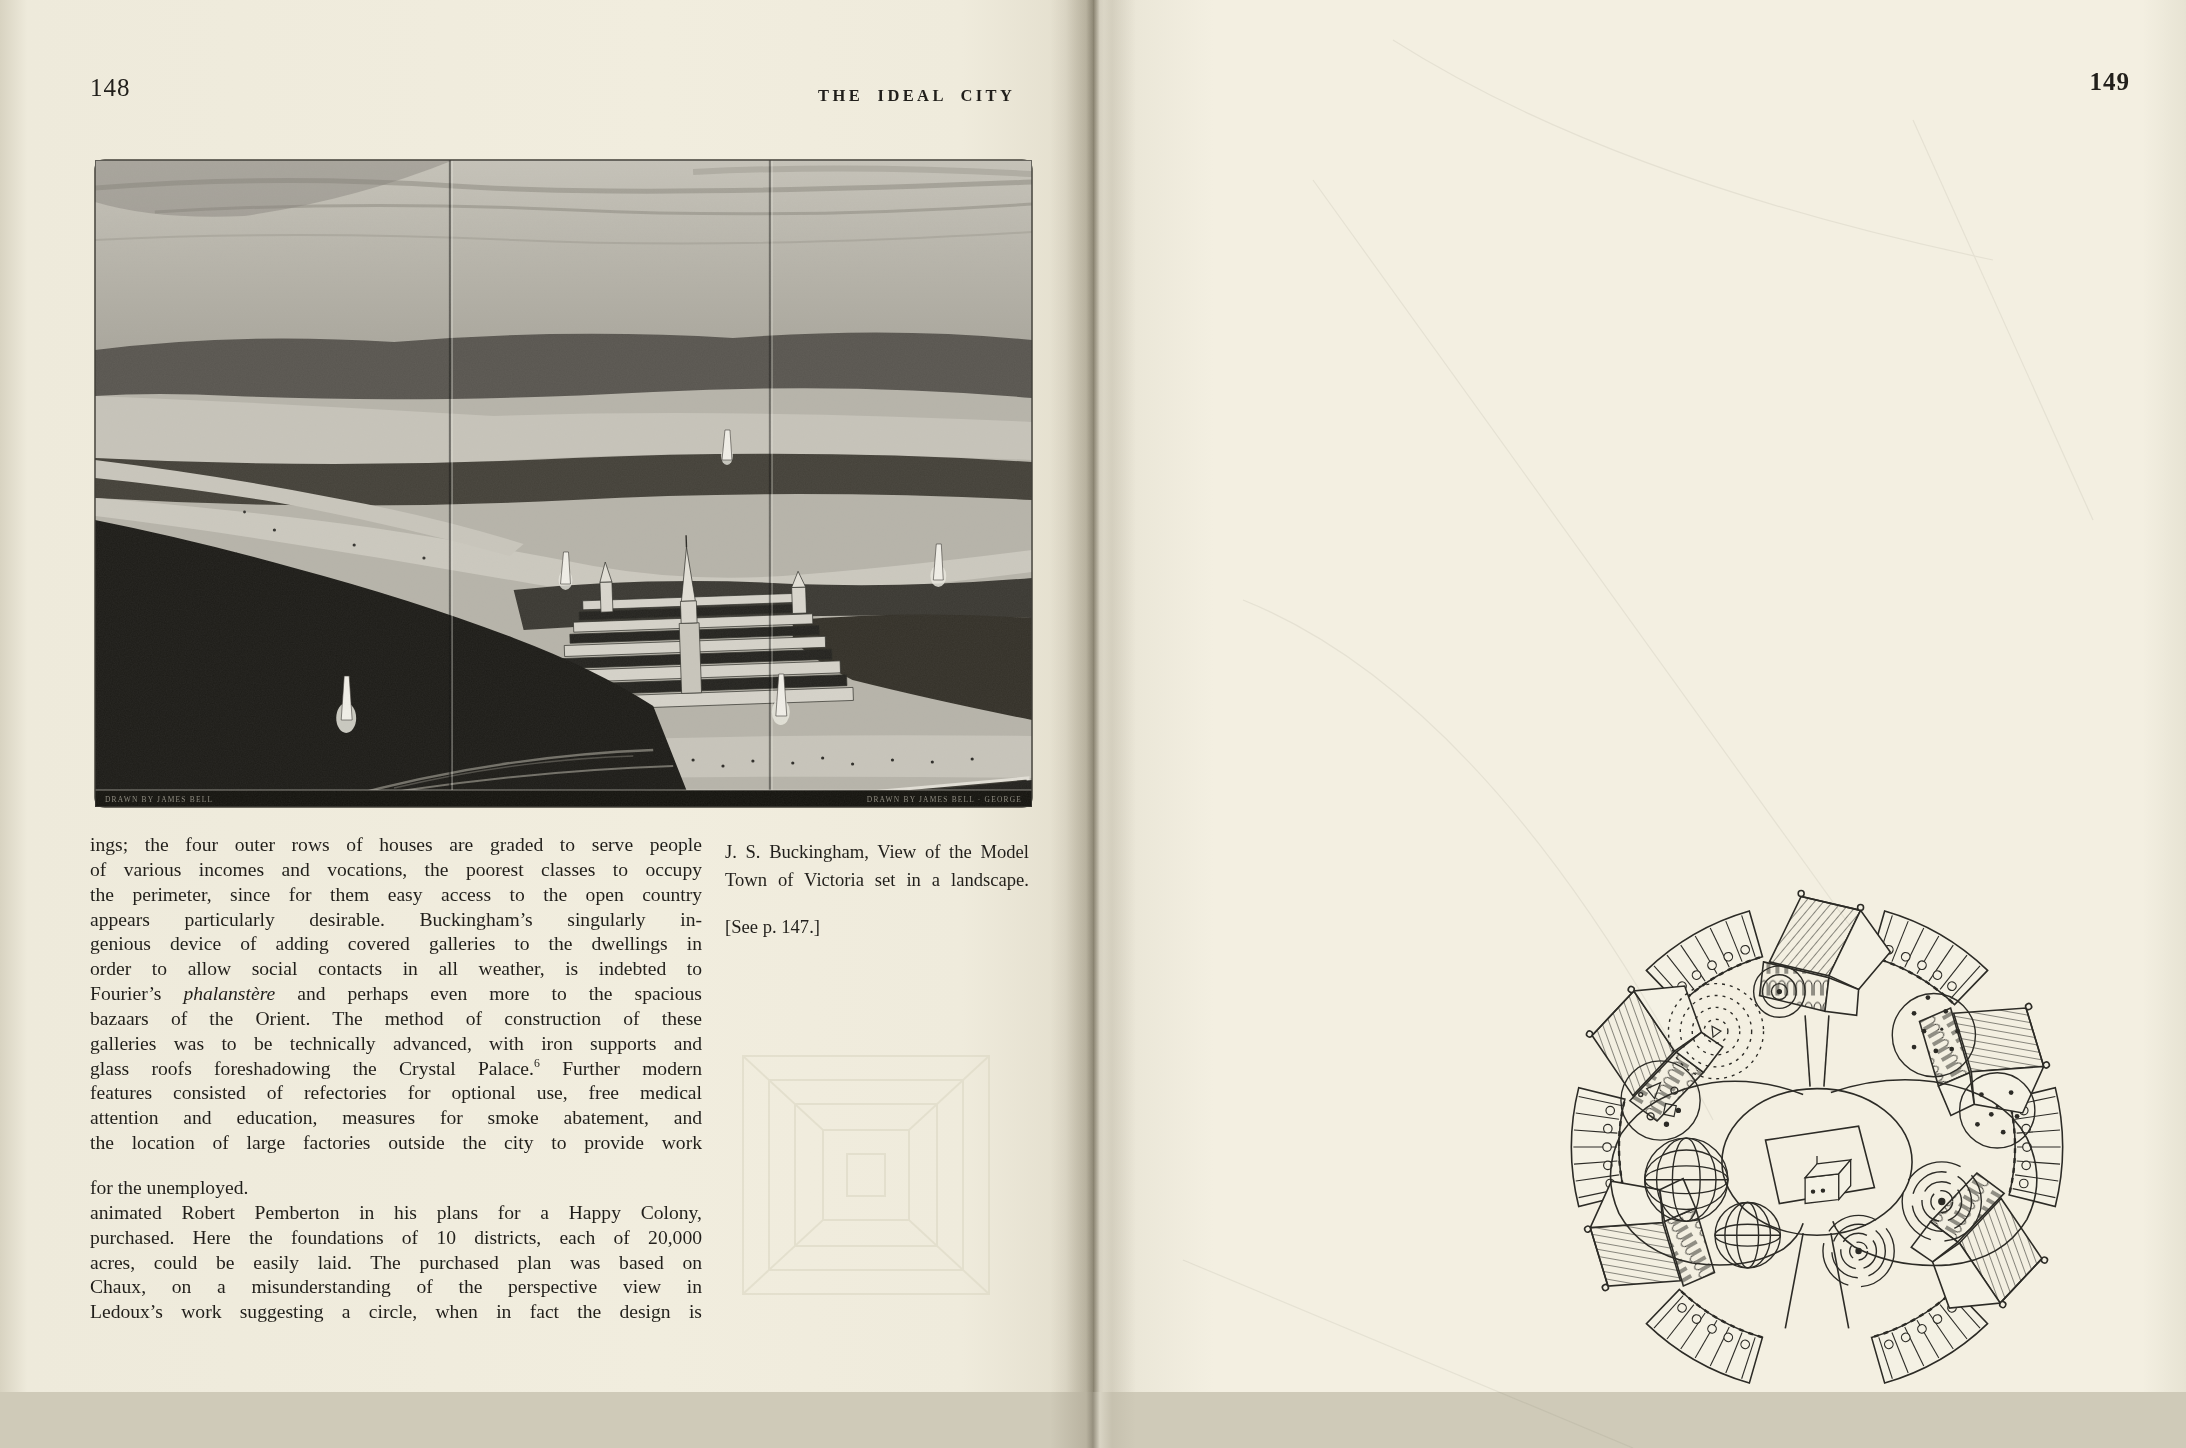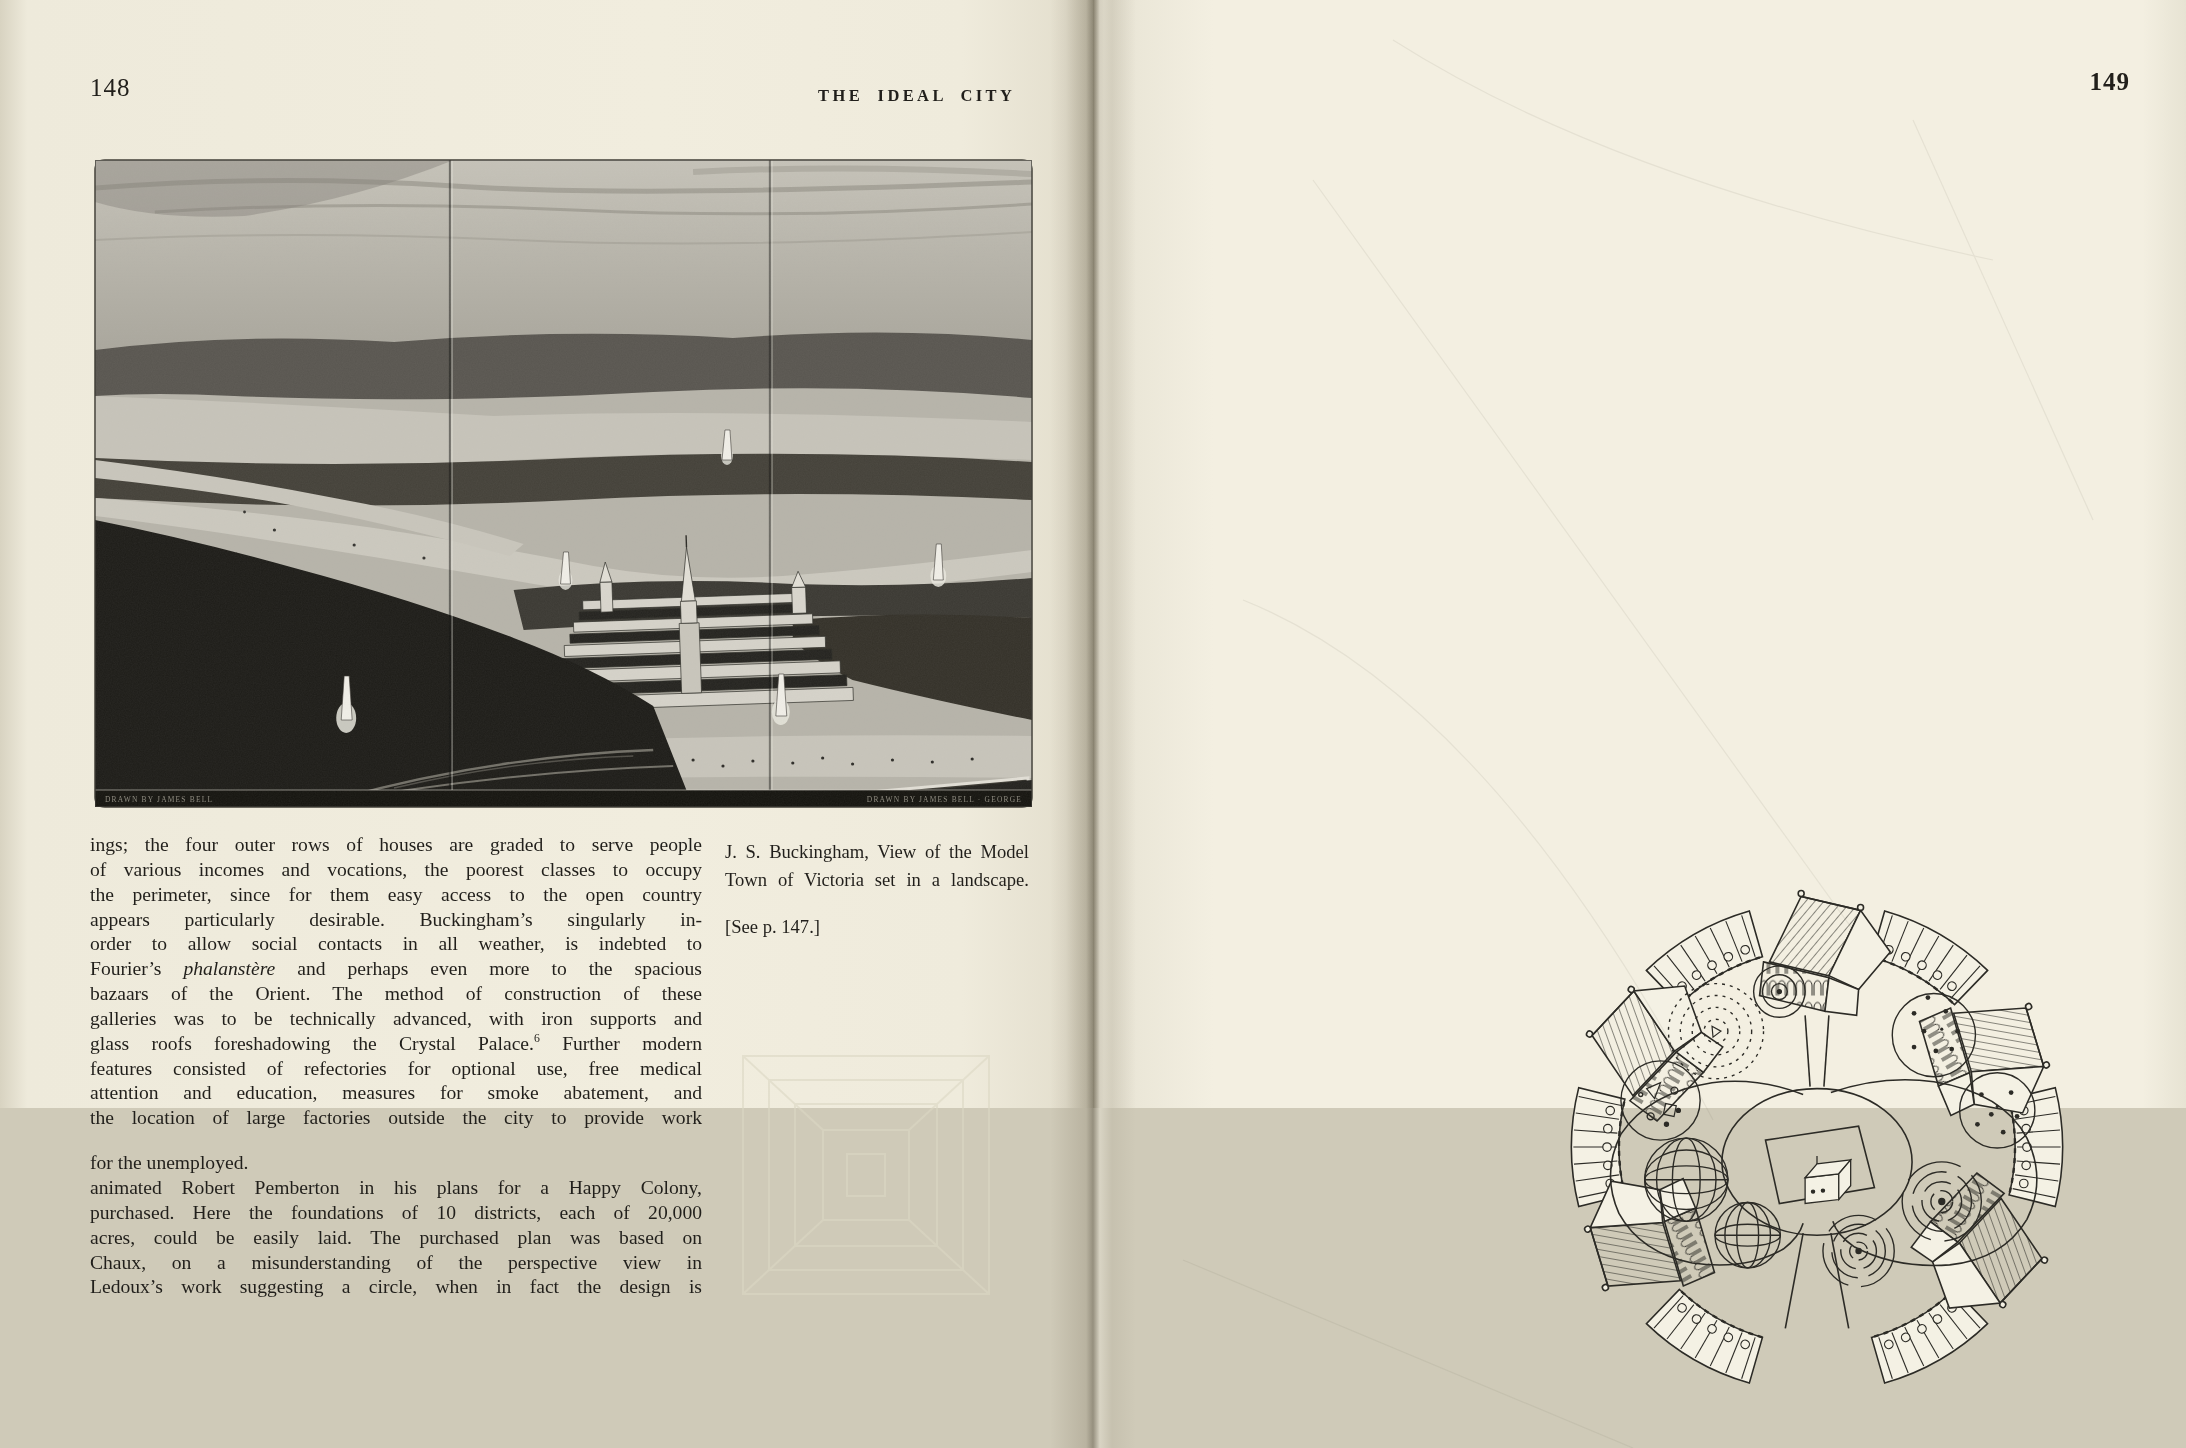--- a/index.html
+++ b/index.html
@@ -2,21 +2,21 @@
 <html><head>
 <meta charset="utf-8">
 <style>
   html,body{margin:0;padding:0;}
   body{
     width:2186px;height:1448px;position:relative;overflow:hidden;
     background:#cfcab8;
     font-family:"Liberation Serif","DejaVu Serif",serif;
     color:#211f1b;
   }
-  .page{position:absolute;top:0;height:1108px;}
+  .page{position:absolute;top:0;height:1392px;}
   #left-page{left:0;width:1093px;
     background:linear-gradient(90deg,#d8d3c1 0,#eeeadb 2.5%,#f1edde 60%,#efebdc 88%,#e4dfce 97.5%,#c6c1ae 100%);}
   #right-page{left:1093px;width:1093px;
     background:linear-gradient(90deg,#b5af9b 0,#d9d4c3 1%,#ebe7d8 4%,#f3efe1 11%,#f3efe1 96%,#e7e3d3 100%);}
   #gutter{position:absolute;left:1050px;top:0;width:86px;height:1448px;pointer-events:none;
     background:linear-gradient(90deg,rgba(60,50,30,0) 0,rgba(70,58,36,.16) 42%,rgba(38,30,14,.34) 50%,rgba(250,247,238,.22) 58%,rgba(60,50,30,.06) 72%,rgba(60,50,30,0) 100%);}
   .pagenum{position:absolute;font-size:25px;letter-spacing:1px;}
   #num-148{left:90px;top:74px;}
   #num-149{right:56px;top:68px;font-weight:bold;}
   .runhead{position:absolute;font-size:16.5px;font-weight:bold;letter-spacing:3.4px;word-spacing:7px;white-space:nowrap;}
@@ -179,20 +179,21 @@
   <div class="caption" id="left-caption">
       <div class="tline">J. S. Buckingham, View of the Model</div>
       <div class="tline">Town of Victoria set in a landscape.</div>
       <div class="tline pend">[See p. 147.]</div>
     </div>
   <div class="body-col" id="left-body">
       <div class="tline">ings; the four outer rows of houses are graded to serve people</div>
       <div class="tline">of various incomes and vocations, the poorest classes to occupy</div>
       <div class="tline">the perimeter, since for them easy access to the open country</div>
       <div class="tline">appears particularly desirable. Buckingham’s singularly in-</div>
+      <div class="tline">genious device of adding covered galleries to the dwellings in</div>
       <div class="tline">order to allow social contacts in all weather, is indebted to</div>
       <div class="tline">Fourier’s <i>phalanstère</i> and perhaps even more to the spacious</div>
       <div class="tline">bazaars of the Orient. The method of construction of these</div>
       <div class="tline">galleries was to be technically advanced, with iron supports and</div>
       <div class="tline">glass roofs foreshadowing the Crystal Palace.<sup>6</sup> Further modern</div>
       <div class="tline">features consisted of refectories for optional use, free medical</div>
       <div class="tline">attention and education, measures for smoke abatement, and</div>
       <div class="tline">the location of large factories outside the city to provide work</div>
       <div class="tline pend">for the unemployed.</div>
       <div class="tline">animated Robert Pemberton in his plans for a Happy Colony,</div>

